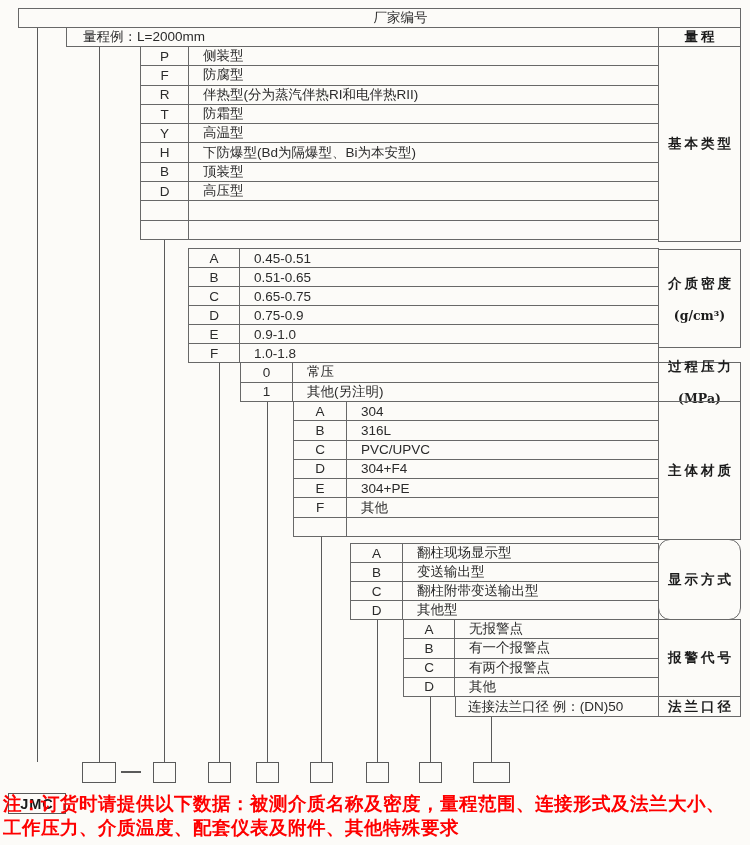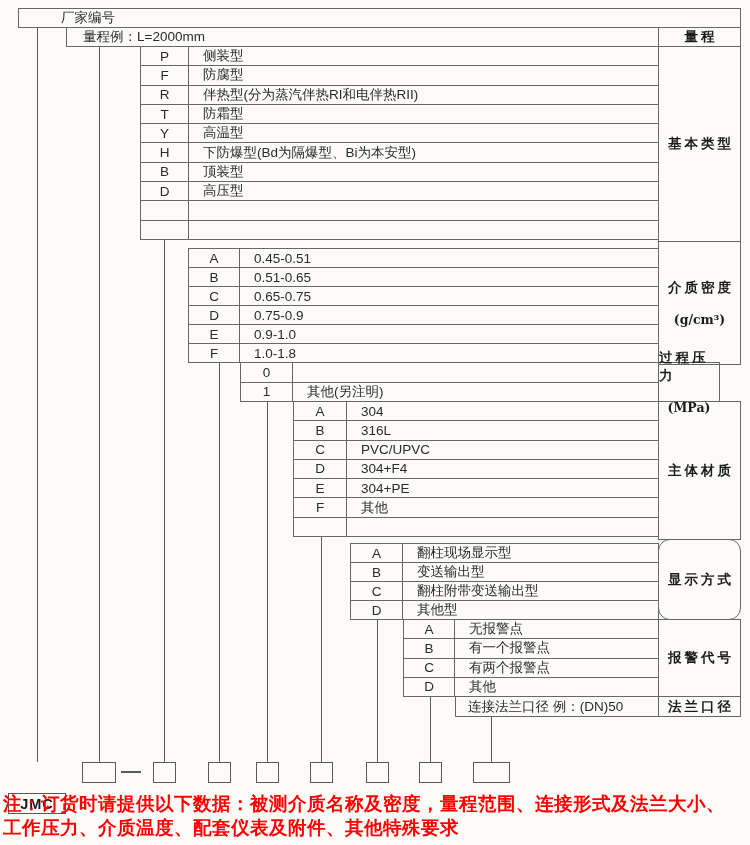--- a/index.html
+++ b/index.html
@@ -24,21 +24,21 @@
   .jmc{font-weight:bold;font-size:14.5px;letter-spacing:1px;color:#1a1a1a;margin-top:31px;}
   .dash{position:absolute;top:771px;height:2px;background:#5a5a5a;}
   .note{position:absolute;left:3px;top:792px;width:738px;font-size:18.5px;font-weight:bold;
         color:#fe0000;line-height:1.32;letter-spacing:0.5px;}
 </style>
 </head>
 <body>
 
 <div class="canvas">
 
-  <div class="box lbl" style="left:18px;top:8px;width:723px;height:20px;padding-left:42px;">
+  <div class="box lbl" style="left:18px;top:8px;width:723px;height:20px;padding-left:42px;justify-content:center;">
     <span>厂家编号</span>
   </div>
   <div class="box lbl" style="left:66px;top:27px;width:593px;height:20px;padding-left:16px;">
     <span>量程例：L=2000mm</span>
   </div>
 
   <div class="block" style="left:140px;top:46px;width:519px;height:194px;--cw:48px;">
     <div class="row">
         <span class="code">P</span>
         <span class="desc">侧装型</span>
@@ -104,20 +104,21 @@
       </div>
     <div class="row">
         <span class="code">F</span>
         <span class="desc">1.0-1.8</span>
       </div>
   </div>
 
   <div class="block" style="left:240px;top:362px;width:419px;height:40px;--cw:52px;">
     <div class="row">
         <span class="code">0</span>
+        <span class="desc">常压</span>
       </div>
     <div class="row">
         <span class="code">1</span>
         <span class="desc">其他(另注明)</span>
       </div>
   </div>
 
   <div class="block" style="left:293px;top:401px;width:366px;height:136px;--cw:53px;">
     <div class="row">
         <span class="code">A</span>
@@ -190,25 +191,25 @@
   <div class="box lbl" style="left:455px;top:696px;width:204px;height:21px;padding-left:12px;">
     <span>连接法兰口径 例：(DN)50</span>
   </div>
 
   <div class="side" style="left:658px;top:27px;width:83px;height:20px;">
     <span class="sp">量程</span>
   </div>
   <div class="side" style="left:658px;top:46px;width:83px;height:196px;">
     <span class="sp">基本类型</span>
   </div>
-  <div class="side" style="left:658px;top:241px;width:83px;height:124px;">
+  <div class="side" style="left:658px;top:249px;width:83px;height:99px;">
     <span class="sp">介质密度</span>
     <span class="unit">(g/cm³)</span>
   </div>
-  <div class="side" style="left:658px;top:362px;width:62px;height:40px;">
+  <div class="side" style="left:658px;top:362px;width:83px;height:40px;">
     <span class="sp">过程压力</span>
     <span class="unit">(MPa)</span>
   </div>
   <div class="side" style="left:658px;top:401px;width:83px;height:139px;">
     <span class="sp">主体材质</span>
   </div>
   <div class="side" style="left:658px;top:539px;width:83px;height:81px;border-radius:12px;">
     <span class="sp">显示方式</span>
   </div>
   <div class="side" style="left:658px;top:619px;width:83px;height:78px;">

